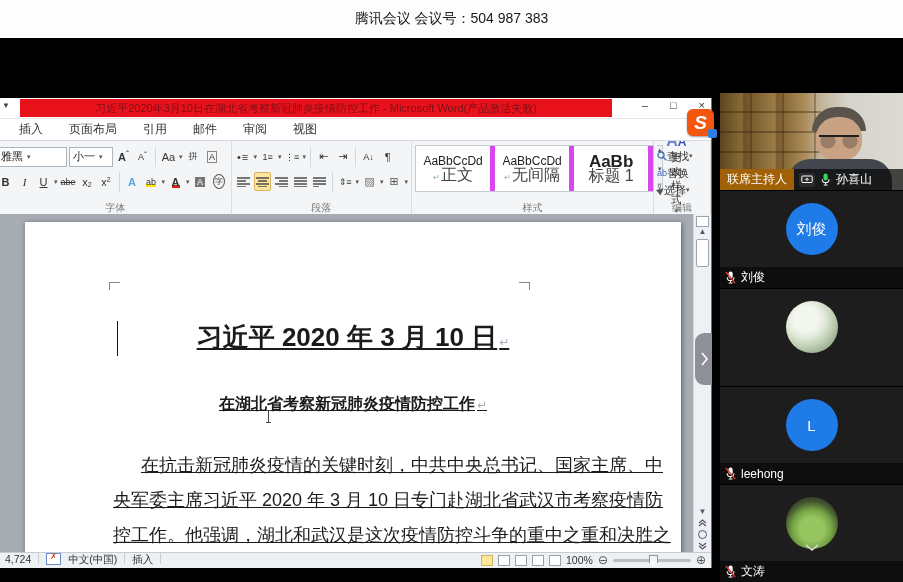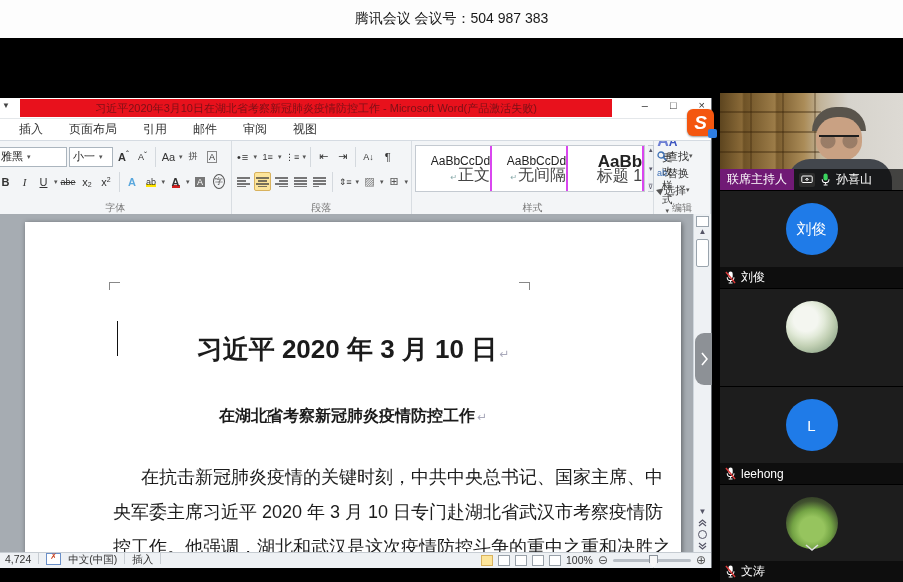--- a/index.html
+++ b/index.html
@@ -54,42 +54,42 @@
   .i-numbering::before{content:"1≡";font-size:9px;}
   .i-multilevel::before{content:"⋮≡";font-size:9px;}
   .i-outdent::before{content:"⇤";} .i-indent::before{content:"⇥";}
   .i-sort::before{content:"A↓";font-size:9px;}
   .i-pilcrow::before{content:"¶";}
   .i-linespace::before{content:"⇕≡";font-size:9px;}
   .i-shading::before{content:"▨";color:#777;}
   .i-borders::before{content:"⊞";color:#555;}
   
   .styles-gallery{display:flex;border:1px solid #c4cad1;background:#fff;height:45px;margin-top:1px;}
-  .style-item{width:74px;text-align:right;border-right:2px solid #d946ef;display:flex;
+  .style-item{width:74px;text-align:center;border-right:5px solid #d946ef;display:flex;
               flex-direction:column;justify-content:center;}
   .style-prev{font-size:12px;color:#222;line-height:14px;}
   .style-prev.big{font-size:17px;font-weight:bold;}
   .style-name{font-size:16px;color:#444;line-height:13px;}
   .style-name.pmark::before{content:"↵";color:#8aa;font-size:8px;margin-right:1px;}
   .gal-scroll{display:flex;flex-direction:column;justify-content:space-between;width:13px;
               border:1px solid #c4cad1;border-left:none;background:#eef1f4;height:45px;margin-top:1px;
               align-items:center;font-size:7px;color:#556;}
   .chgstyle{width:52px;text-align:center;display:flex;flex-direction:column;align-items:center;
             justify-content:center;font-size:10.5px;color:#333;}
   .chgstyle .aa{font-size:16px;font-weight:bold;color:#6d7fd4;line-height:17px;}
   .editing{display:flex;flex-direction:column;justify-content:center;gap:2px;font-size:11px;}
   .edit-row{display:flex;align-items:center;height:15px;}
   
   .docarea{position:absolute;left:0;right:17px;top:116px;bottom:16px;background:#a6acb2;overflow:hidden;}
   .page{position:absolute;left:25px;top:8px;width:656px;height:900px;background:#fff;
         box-shadow:1px 1px 5px rgba(0,0,0,.45);}
   .corner{position:absolute;width:10px;height:7px;border-color:#888;border-style:solid;border-width:0;}
   .corner.cl{left:84px;top:60px;border-top-width:1px;border-left-width:1px;}
   .corner.cr{left:494px;top:60px;border-top-width:1px;border-right-width:1px;}
-  .doc-content{margin:12px 88px;color:#1b1b1b;}
+  .doc-content{margin:0 88px;color:#1b1b1b;text-decoration:underline;}
   .doc-title1{padding-top:96px;text-align:center;font-size:26px;font-weight:bold;line-height:38px;white-space:nowrap;}
   .doc-title2{padding-top:26px;text-align:center;font-size:16px;font-weight:bold;line-height:34px;white-space:nowrap;}
   .doc-title1::after,.doc-title2::after{content:"↵";color:#aab;font-size:12px;font-weight:normal;margin-left:2px;}
   .doc-body{padding-top:26px;font-size:18px;line-height:35px;}
   .doc-line{white-space:nowrap;}
   .doc-line.first{text-indent:28px;}
   .caret{position:absolute;left:92px;top:99px;width:1px;height:35px;background:#111;}
   .ibeam{position:absolute;left:243px;top:188px;width:1px;height:13px;background:#444;}
   .ibeam::before,.ibeam::after{content:"";position:absolute;left:-2px;width:5px;height:1px;background:#444;}
   .ibeam::after{bottom:0;}
@@ -122,21 +122,21 @@
            border-radius:2px;font-size:0;}
   
   .handle{position:absolute;left:695px;top:333px;width:17px;height:52px;background:#8d9196;
           border-radius:9px 0 0 9px;display:flex;align-items:center;justify-content:center;z-index:8;}
   
   .sidebar{position:absolute;left:720px;top:93px;width:183px;display:flex;flex-direction:column;gap:1px;}
   .cell{position:relative;height:97px;background:#1d1d1d;overflow:hidden;}
   .namebar{position:absolute;left:0;right:0;bottom:0;height:21px;background:rgba(8,8,8,.72);
            display:flex;align-items:center;gap:5px;padding:0 5px;font-size:12px;color:#fff;}
   .badge{height:21px;display:flex;align-items:center;padding:0 7px;font-size:12px;color:#fff;margin-left:-5px;}
-  .badge.green{background:#701a75;}
+  .badge.green{background:#a16207;}
   .badge.orange{background:#f59b22;}
   .avatar{position:absolute;left:50%;top:38px;transform:translate(-50%,-50%);width:52px;height:52px;
           border-radius:50%;display:flex;align-items:center;justify-content:center;color:#fff;font-size:15px;}
   .avatar.blue{background:#1f7be8;}
   .avatar.landscape{background:radial-gradient(circle at 38% 35%,#f4f6f0 0 26%,#e2ead9 40%,#c2d0b4 58%,#9eb296 75%,#87997f 100%);}
   .avatar.plant{background:radial-gradient(circle at 50% 62%,#96c45e 0 30%,#73a344 48%,#41512f 68%,#20251b 100%);}
   .shareicon{width:16px;height:14px;background:#2c2c2c;border-radius:2px;display:flex;align-items:center;justify-content:center;}
   
   .photo{position:absolute;inset:0;background:linear-gradient(90deg,#5d451f 0%,#8a6a38 12%,#6e5226 13%,#9c7c48 30%,#7a5c2e 31%,#ab8c58 46%,#c2b49a 55%,#d6d3cc 70%,#dddad4 100%);}
   .shelflines{position:absolute;left:0;top:0;width:55%;height:100%;

